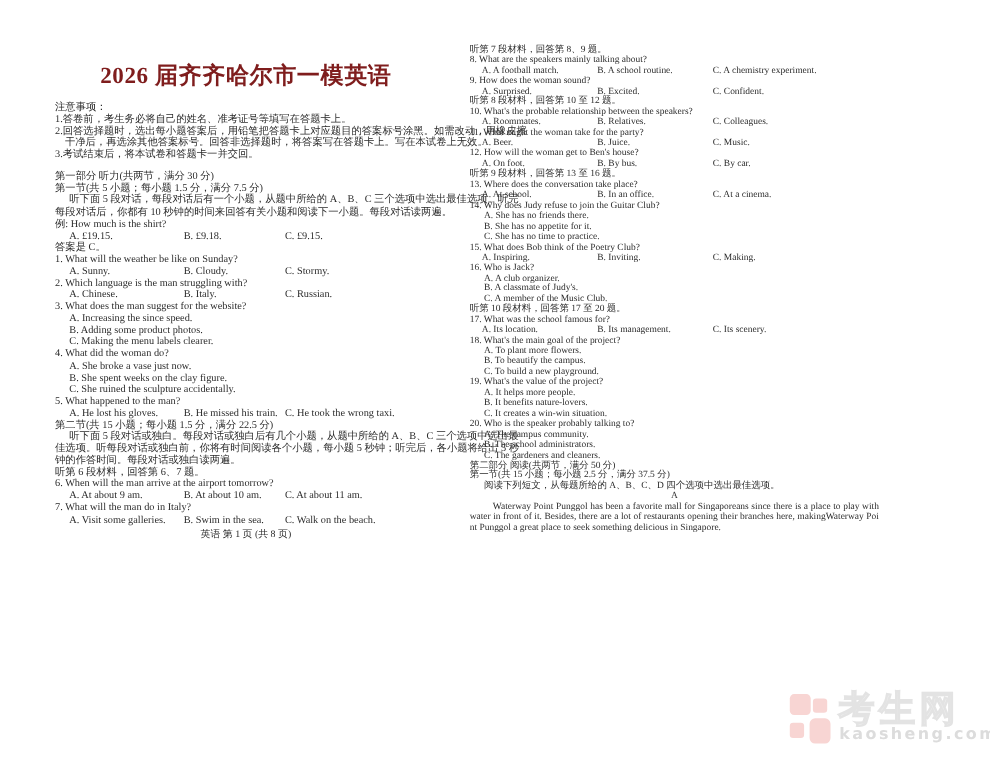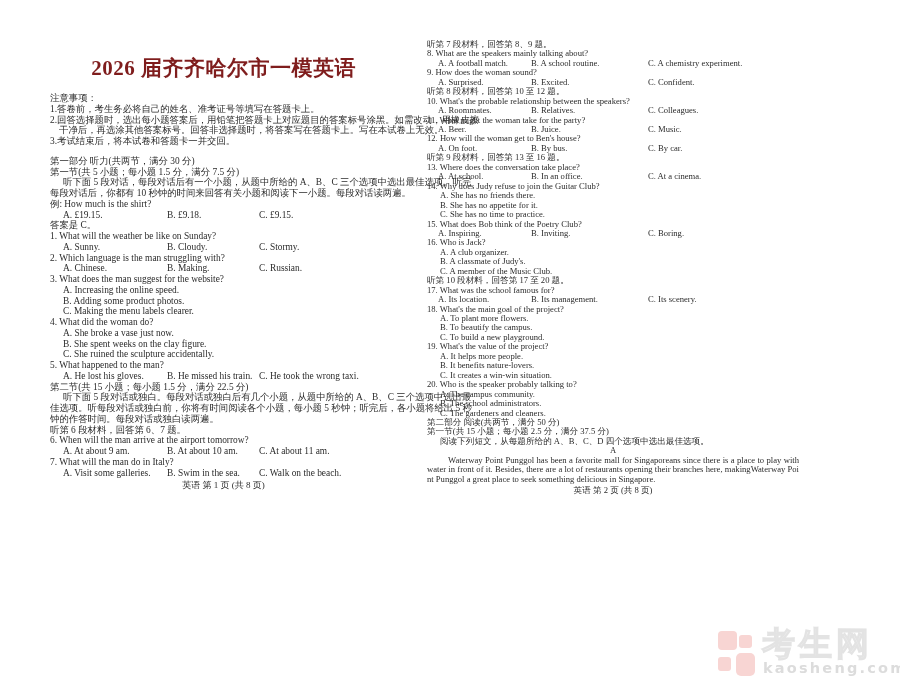--- a/index.html
+++ b/index.html
@@ -18,21 +18,21 @@
   .l{white-space:nowrap;}
   .l.i1{padding-left:9px;}
   .l.i2{padding-left:13px;}
   .l.center{text-align:center;white-space:normal;}
   .gap{height:9px;}
   .opts{position:relative;}
   #page1 .opts{height:10.75px;}
   #page2 .opts{height:9.45px;}
   .opt{position:absolute;top:0;white-space:nowrap;}
   #page1 .opt-a{left:13px;} #page1 .opt-b{left:117px;} #page1 .opt-c{left:209px;}
-  #page2 .opt-a{left:11px;} #page2 .opt-b{left:104px;} #page2 .opt-c{left:221px;}
+  #page2 .opt-a{left:11px;} #page2 .opt-b{left:116px;} #page2 .opt-c{left:221px;}
   .pwrap{white-space:normal;text-align:justify;text-indent:21px;word-break:break-all;}
   .footer{text-align:center;margin-top:1px;}
   #page1 .footer{font-size:9px;}
   #page2 .footer{font-size:8.6px;}
 
   
   #wm{position:absolute;left:712px;top:624px;width:176px;height:62px;text-align:center;}
   .wm-block{position:absolute;}
   #wm-b1{left:6px;top:7px;width:19px;height:19px;border-radius:4px;}
   #wm-b2{left:27px;top:11px;width:13px;height:13px;border-radius:3px;}
@@ -73,25 +73,25 @@
       <div class="l">答案是 C。</div>
       <div class="l">1. What will the weather be like on Sunday?</div>
       <div class="l opts">
         <span class="opt opt-a">A. Sunny.</span>
         <span class="opt opt-b">B. Cloudy.</span>
         <span class="opt opt-c">C. Stormy.</span>
       </div>
       <div class="l">2. Which language is the man struggling with?</div>
       <div class="l opts">
         <span class="opt opt-a">A. Chinese.</span>
-        <span class="opt opt-b">B. Making.</span>
+        <span class="opt opt-b">B. Italy.</span>
         <span class="opt opt-c">C. Russian.</span>
       </div>
       <div class="l">3. What does the man suggest for the website?</div>
-      <div class="l i2">A. Increasing the online speed.</div>
+      <div class="l i2">A. Increasing the since speed.</div>
       <div class="l i2">B. Adding some product photos.</div>
       <div class="l i2">C. Making the menu labels clearer.</div>
       <div class="l">4. What did the woman do?</div>
       <div class="l i2">A. She broke a vase just now.</div>
       <div class="l i2">B. She spent weeks on the clay figure.</div>
       <div class="l i2">C. She ruined the sculpture accidentally.</div>
       <div class="l">5. What happened to the man?</div>
       <div class="l opts">
         <span class="opt opt-a">A. He lost his gloves.</span>
         <span class="opt opt-b">B. He missed his train.</span>
@@ -160,21 +160,21 @@
         <span class="opt opt-c">C. At a cinema.</span>
       </div>
       <div class="l">14. Why does Judy refuse to join the Guitar Club?</div>
       <div class="l i2">A. She has no friends there.</div>
       <div class="l i2">B. She has no appetite for it.</div>
       <div class="l i2">C. She has no time to practice.</div>
       <div class="l">15. What does Bob think of the Poetry Club?</div>
       <div class="l opts">
         <span class="opt opt-a">A. Inspiring.</span>
         <span class="opt opt-b">B. Inviting.</span>
-        <span class="opt opt-c">C. Boring.</span>
+        <span class="opt opt-c">C. Making.</span>
       </div>
       <div class="l">16. Who is Jack?</div>
       <div class="l i2">A. A club organizer.</div>
       <div class="l i2">B. A classmate of Judy's.</div>
       <div class="l i2">C. A member of the Music Club.</div>
       <div class="l">听第 10 段材料，回答第 17 至 20 题。</div>
       <div class="l">17. What was the school famous for?</div>
       <div class="l opts">
         <span class="opt opt-a">A. Its location.</span>
         <span class="opt opt-b">B. Its management.</span>
@@ -191,21 +191,20 @@
       <div class="l">20. Who is the speaker probably talking to?</div>
       <div class="l i2">A. The campus community.</div>
       <div class="l i2">B. The school administrators.</div>
       <div class="l i2">C. The gardeners and cleaners.</div>
       <div class="l">第二部分 阅读(共两节，满分 50 分)</div>
       <div class="l">第一节(共 15 小题；每小题 2.5 分，满分 37.5 分)</div>
       <div class="l i2">阅读下列短文，从每题所给的 A、B、C、D 四个选项中选出最佳选项。</div>
       <div class="l center">A</div>
       <div class="l pwrap">Waterway Point Punggol has been a favorite mall for Singaporeans since there is a place to play with water in front of it. Besides, there are a lot of restaurants opening their branches here, makingWaterway Point Punggol a great place to seek something delicious in Singapore.</div>
     </div>
-  <div class="footer">英语 第 2 页 (共 8 页)</div>
 </div>
 
 <div id="wm">
   <div class="wm-block" id="wm-b1" style="background: rgb(248, 213, 211);"></div>
   <div class="wm-block" id="wm-b2" style="background: rgb(248, 213, 211);"></div>
   <div class="wm-block" id="wm-b3" style="background: rgb(248, 213, 211);"></div>
   <div class="wm-block" id="wm-b4" style="background: rgb(248, 213, 211);"></div>
   <div id="wm-brand" style="color: rgb(244, 244, 244);">考生网</div>
   <div id="wm-domain" style="color: rgb(220, 220, 220);">kaosheng.com</div>
 </div>

